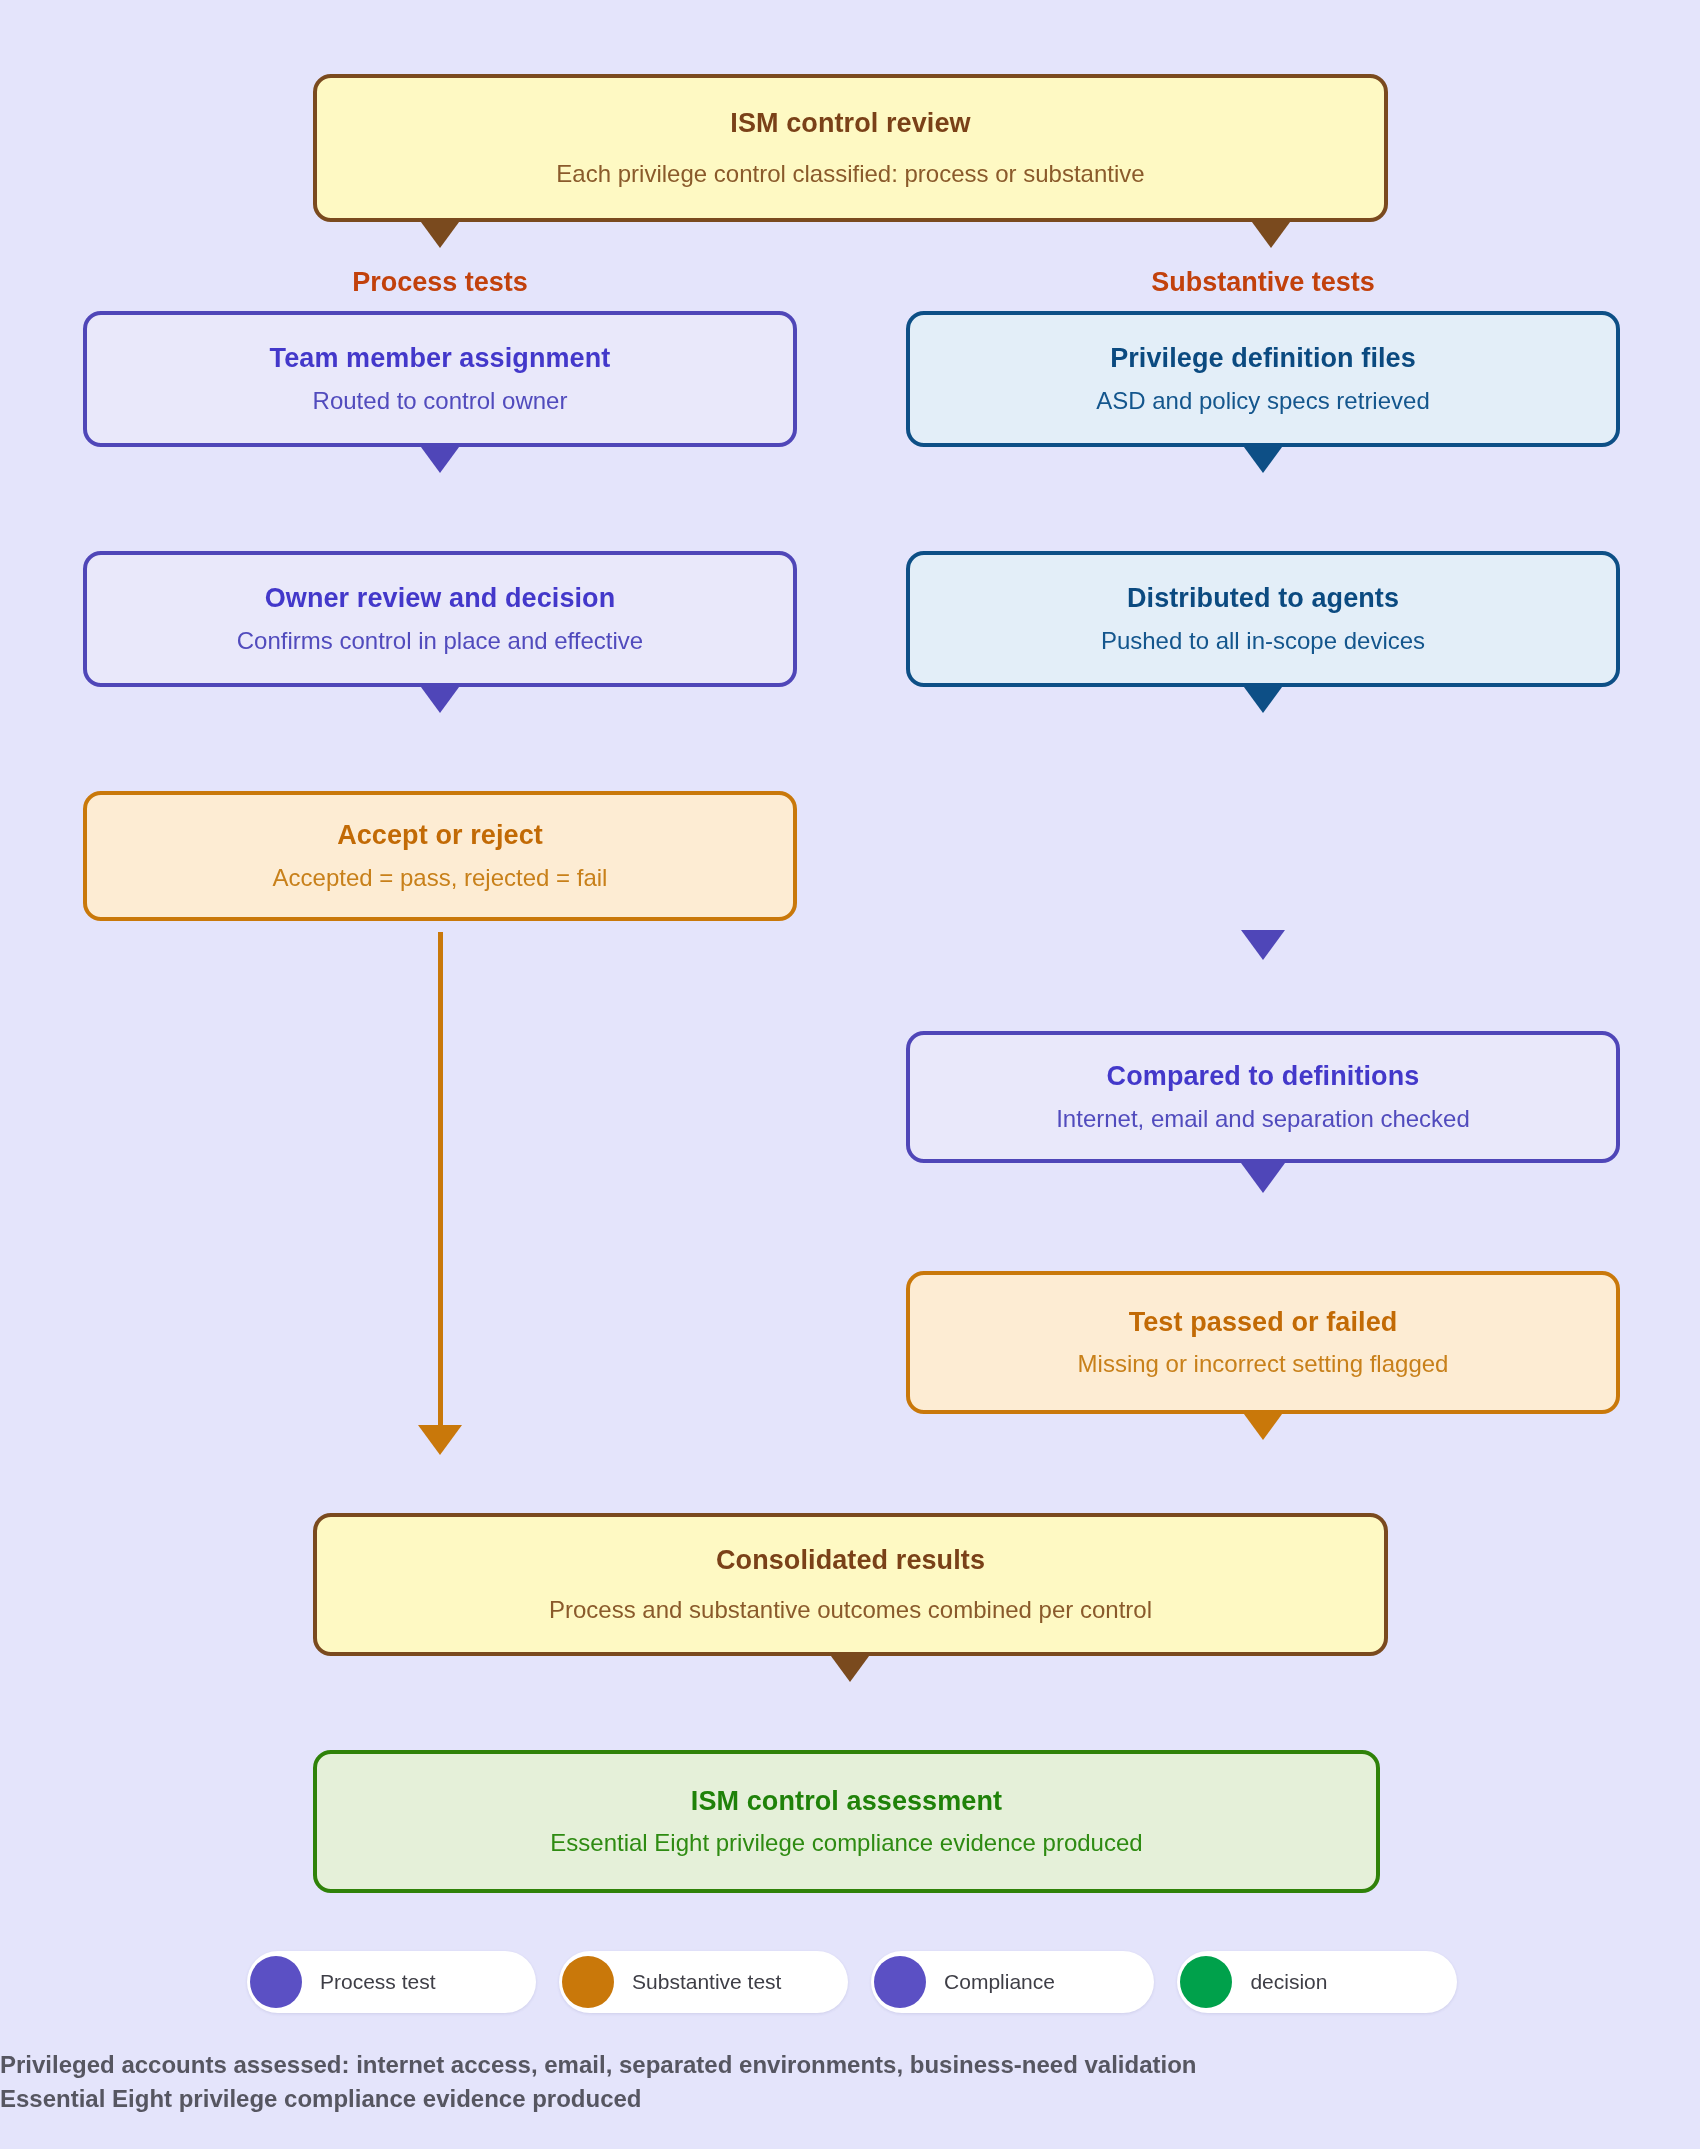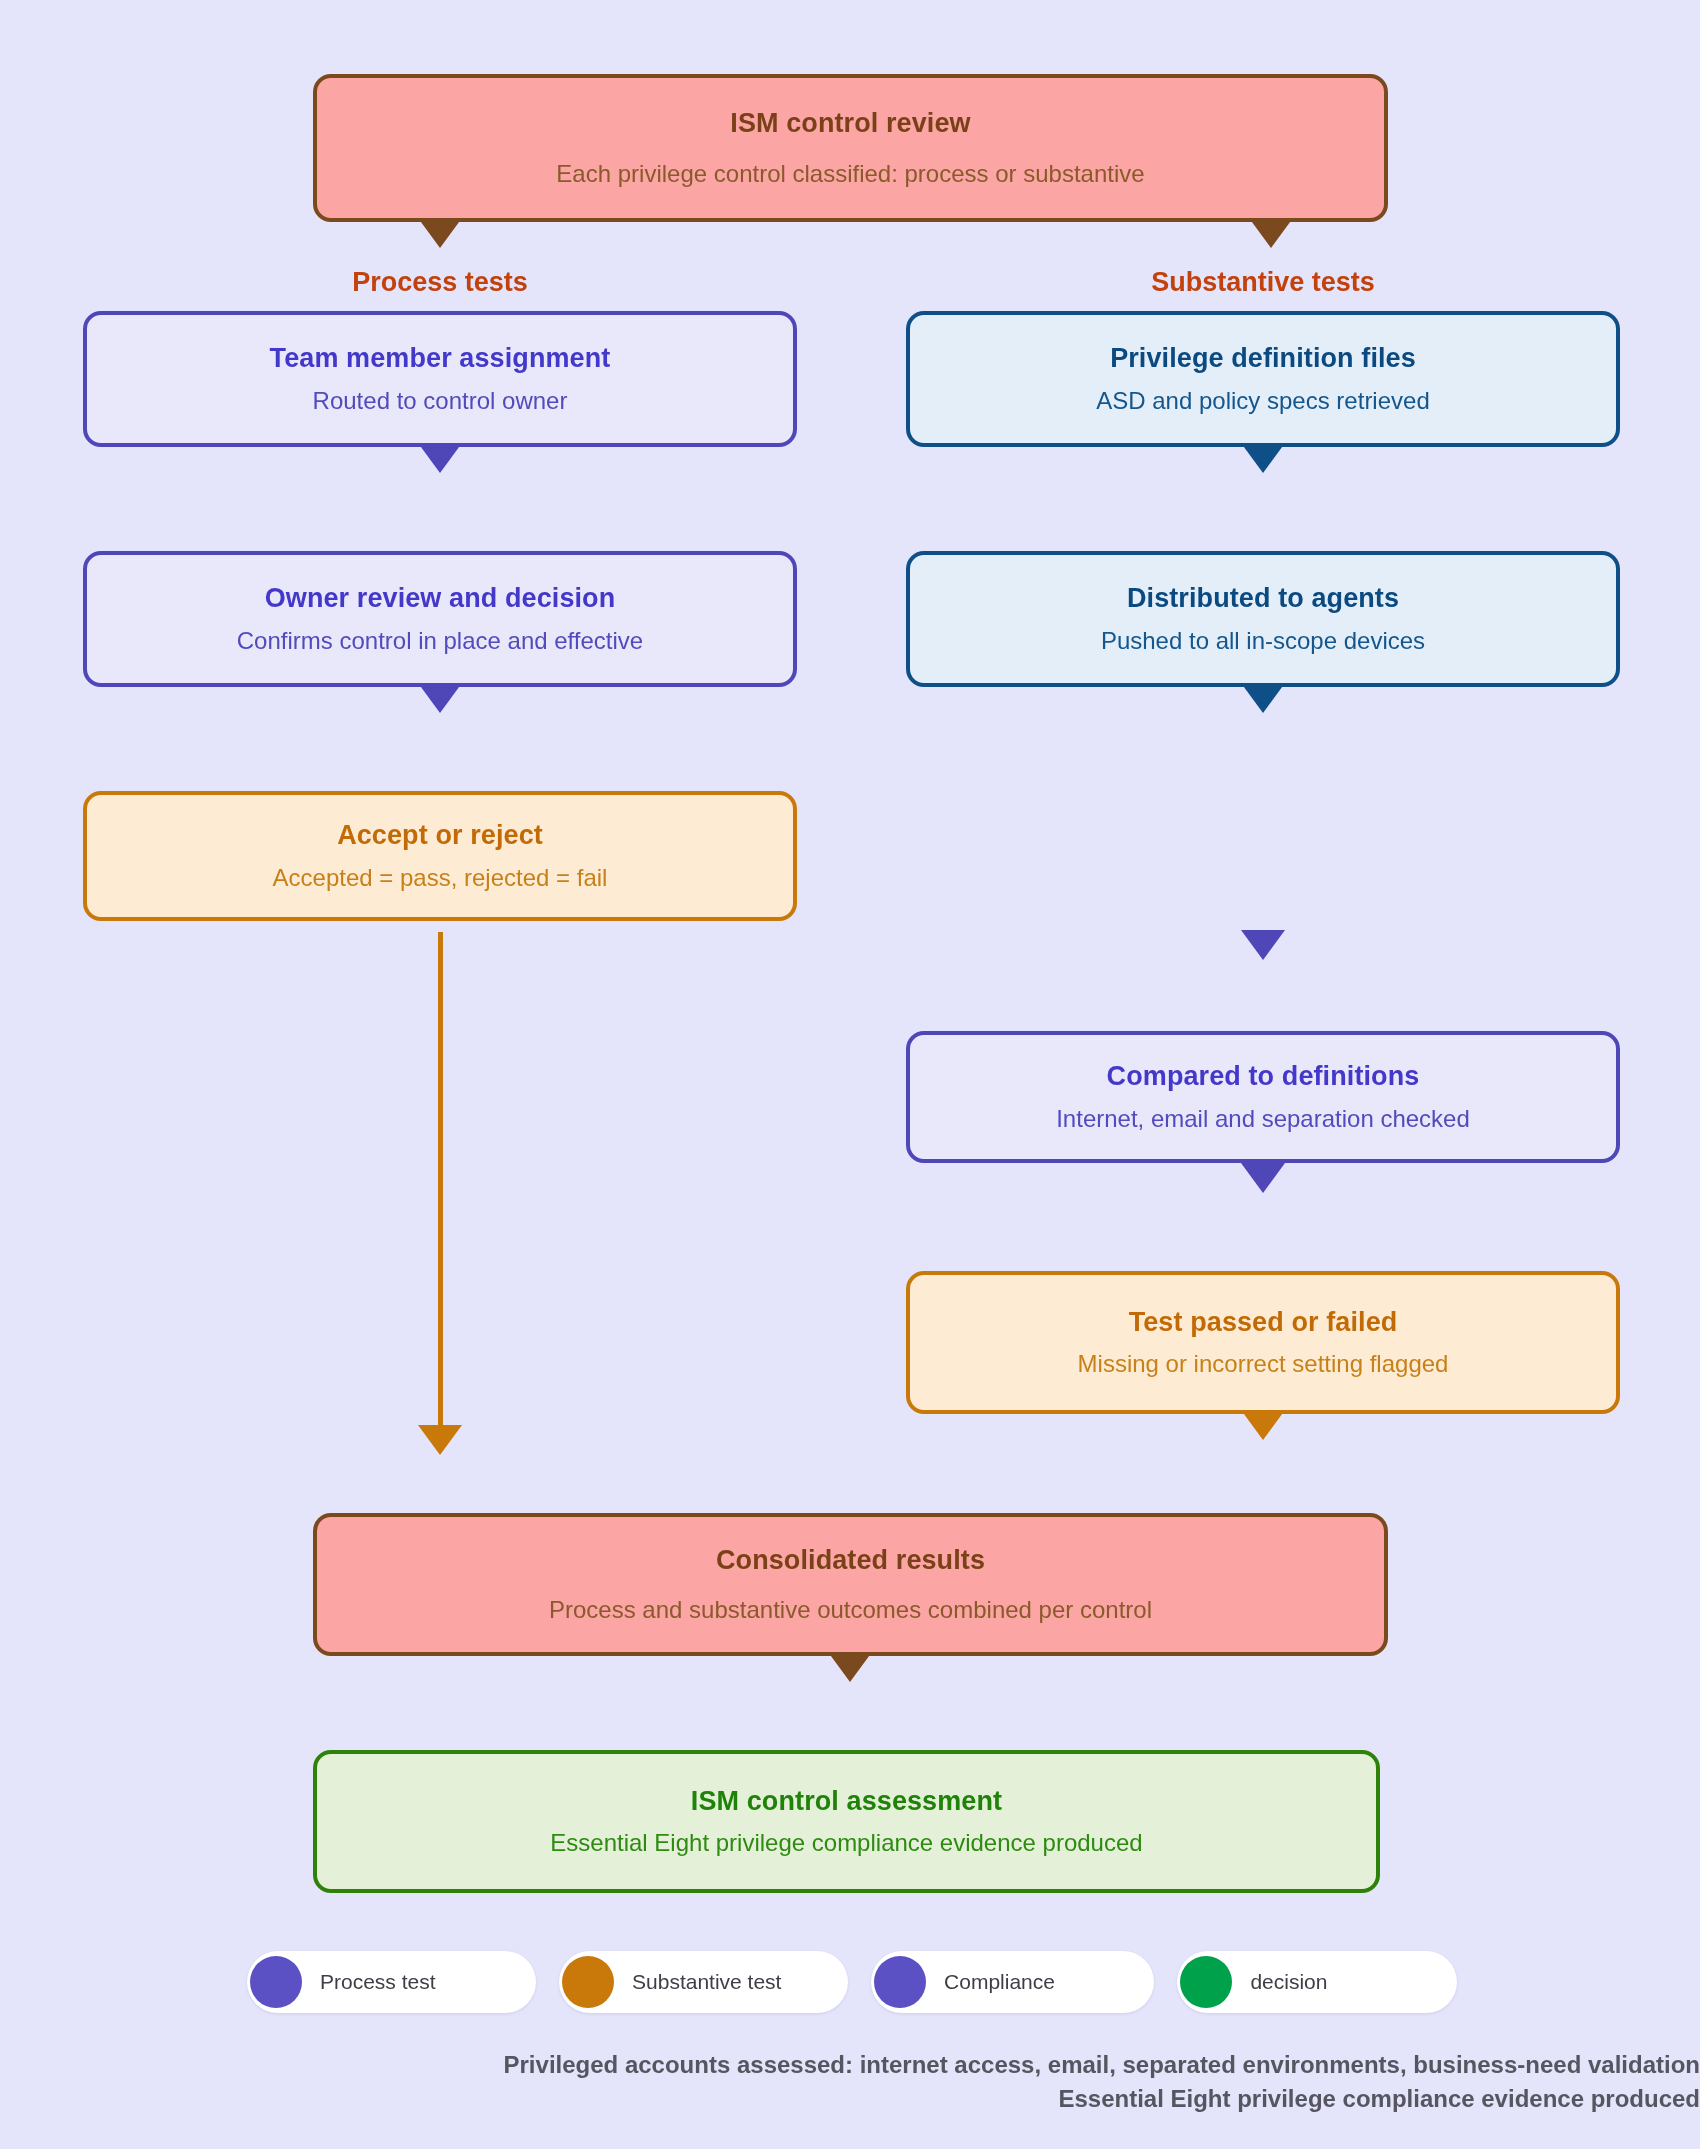--- a/index.html
+++ b/index.html
@@ -57,21 +57,21 @@
     border-right: 22px solid transparent;
     border-top-width: 30px;
     border-top-style: solid;
   }
   .arrow-line {
     position: absolute;
     width: 5px;
   }
 
   
-  .pal-brown { background:#fca5a5; border-color:#7a4a1e; }
+  .pal-brown { background:#fef9c3; border-color:#7a4a1e; }
   .pal-brown .title { color:#7a4118; }
   .pal-brown .sub   { color:#8a5a2b;margin-top:17px; }
 
   .pal-purple { background:#e9e8fa; border-color:#4f46b8; }
   .pal-purple .title { color:#4338ca; }
   .pal-purple .sub   { color:#514bbd; }
 
   .pal-navy { background:#e3eef8; border-color:#0d4f86; }
   .pal-navy .title { color:#0b4a80; }
   .pal-navy .sub   { color:#14568d; }
@@ -127,21 +127,21 @@
     color: #3e3e46;
     white-space: nowrap;
   }
 
   
   #footer {
     position: absolute;
     left: 0;
     top: 2048px;
     width: 1700px;
-    text-align: right;
+    text-align: left;
     font-size: 24px;
     font-weight: bold;
     color: #565661;
     line-height: 1.42;
   }
 </style>
 </head>
 <body>
 
 <div id="canvas">

